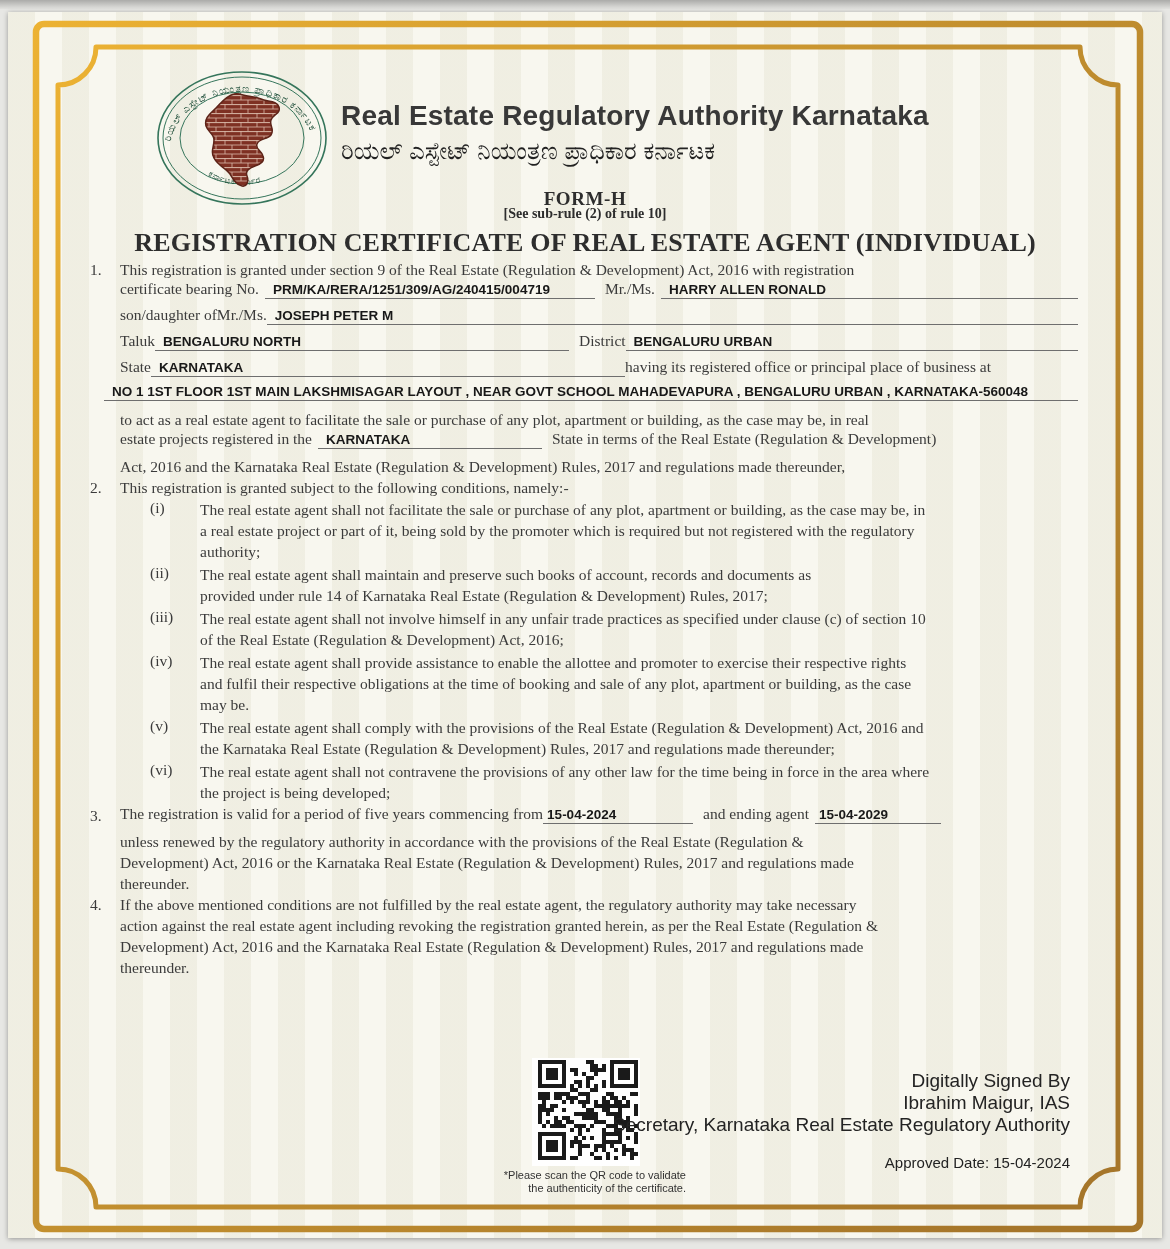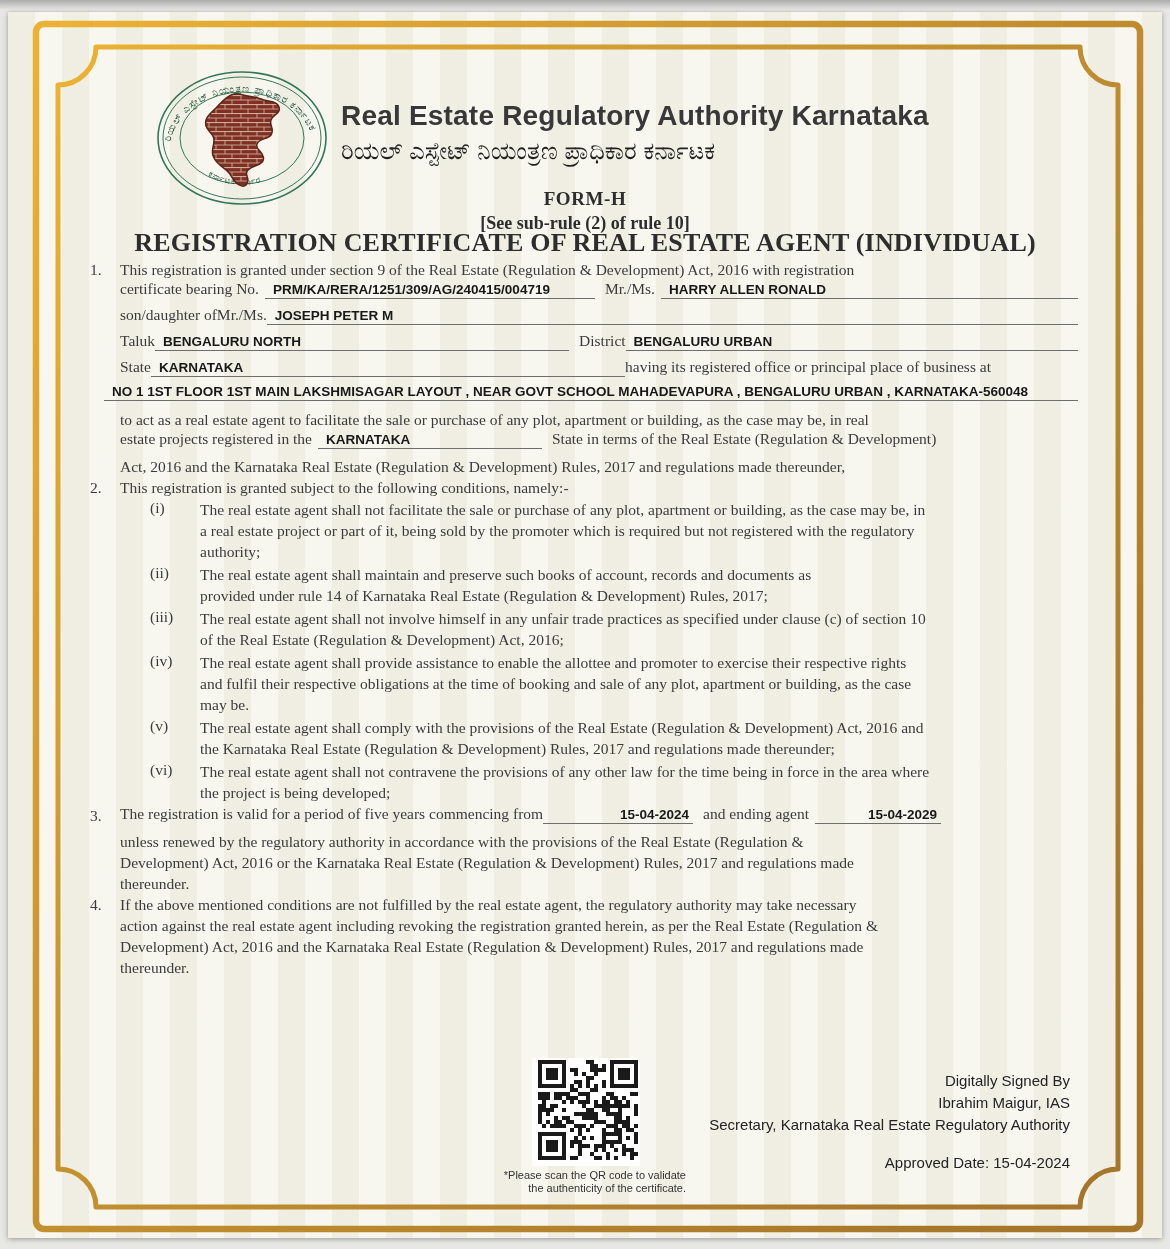--- a/index.html
+++ b/index.html
@@ -18,54 +18,54 @@
   }
   .frame{position:absolute;left:0;top:0;width:1154px;height:1226px;pointer-events:none}
 
   
   .logo{position:absolute;left:148px;top:56px;width:172px;height:140px}
   .titles{position:absolute;left:333px;top:88px;width:700px;font-family:"Liberation Sans",sans-serif}
   .title-en{font-size:28px;font-weight:bold;color:#383838;letter-spacing:.2px;white-space:nowrap}
   .title-kn{font-size:24px;font-weight:500;color:#222;margin-top:5px;white-space:nowrap}
   .center-head{position:absolute;left:0;right:0;text-align:center;font-weight:bold;color:#2d2d2d}
   .form-title{top:176px;font-size:19px;letter-spacing:.6px}
-  .form-subtitle{top:201px;font-size:18px}
+  .form-subtitle{top:194px;font-size:14px}
   .cert-title{top:216px;font-size:26px;letter-spacing:.2px}
 
   
   .content{position:absolute;left:82px;right:84px;top:247px;font-size:15.5px;color:#3b3b3b}
   .clause{display:grid;grid-template-columns:30px 1fr}
   .cnum{line-height:21px}
   .ln{line-height:21px}
   .prewrap{white-space:pre-line;line-height:21px}
   .row{display:flex;align-items:baseline;height:26px}
   .lbl{white-space:nowrap}
   .fill{
     font-family:Liberation Sans, sans-serif;font-weight:bold;font-size:13.5px;color:#181818;
     border-bottom:1.4px solid #6e6e6e;padding:0 4px 1px 8px;white-space:nowrap;
   }
   .fill.grow{flex:1}
-  .fill.center{text-align:right;padding-left:4px}
+  .fill.center{text-align:left;padding-left:4px}
   .w-certno{width:318px}
   .w-taluk{width:402px}
   .w-state{width:462px}
   .w-regstate{width:212px}
   .w-from{width:142px}
   .w-to{width:118px}
   .addr-row{margin-left:-16px;height:25px}
   .gap-l{margin-left:10px}.gap-r{margin-right:6px}
   .conds{margin-left:30px;margin-top:1px}
   .cond{display:grid;grid-template-columns:50px 1fr;margin-bottom:2px}
 
   
   .qr-block{position:absolute;left:478px;top:1046px;width:200px;text-align:right}
   .qr-img{width:104px;height:104px;margin:0 auto;background:#fff;padding:2px}
   .qr-caption{font-family:"Liberation Sans",sans-serif;font-size:11px;line-height:13px;color:#333;margin-top:3px}
   .sig-block{position:absolute;right:92px;top:1058px;text-align:right;
-    font-family:"Liberation Sans",sans-serif;font-size:15px;line-height:22px;color:#232323}
+    font-family:"Liberation Sans",sans-serif;font-size:19px;line-height:22px;color:#232323}
   .approved{position:absolute;right:92px;top:1142px;text-align:right;
     font-family:"Liberation Sans",sans-serif;font-size:15px;color:#232323}
 </style>
 </head>
 <body>
 
 <div class="scan-top-edge"></div>
 
 <div class="paper">
 

